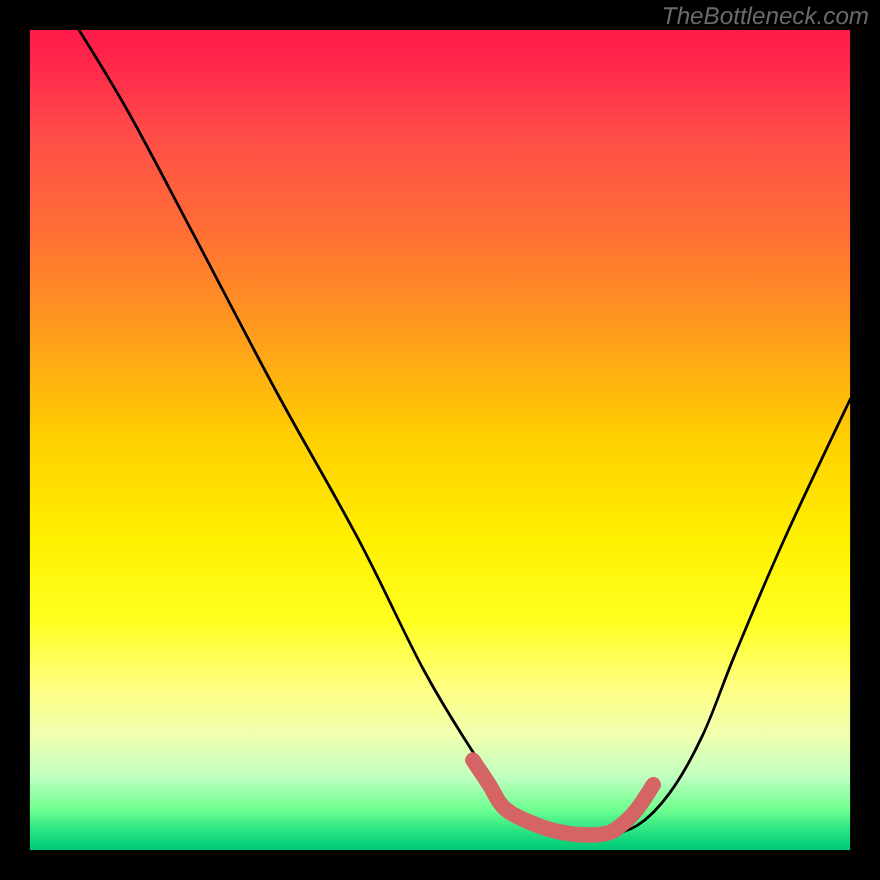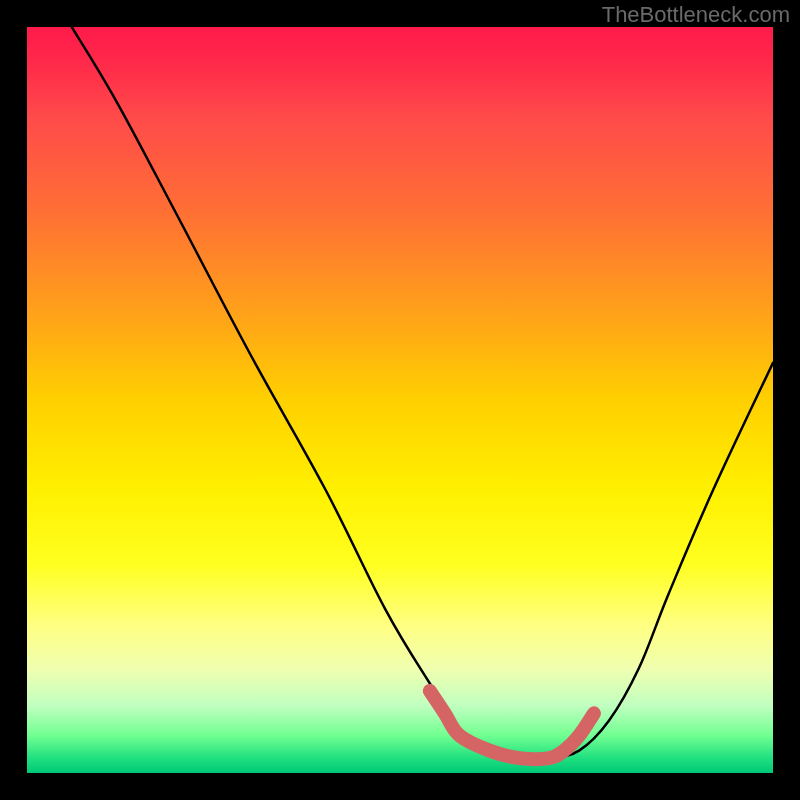--- a/index.html
+++ b/index.html
@@ -11,20 +11,21 @@
     position: relative;
     font-family: Arial, sans-serif;
   }
   .watermark {
     position: absolute;
     top: 2px;
     right: 10px;
     color: #6a6a6a;
     font-size: 22px;
     z-index: 10;
+    font-style: italic;
   }
   .plot-area {
     position: absolute;
     left: 27px;
     top: 27px;
     width: 746px;
     height: 746px;
     overflow: hidden;
   }
   .gradient-bg {

